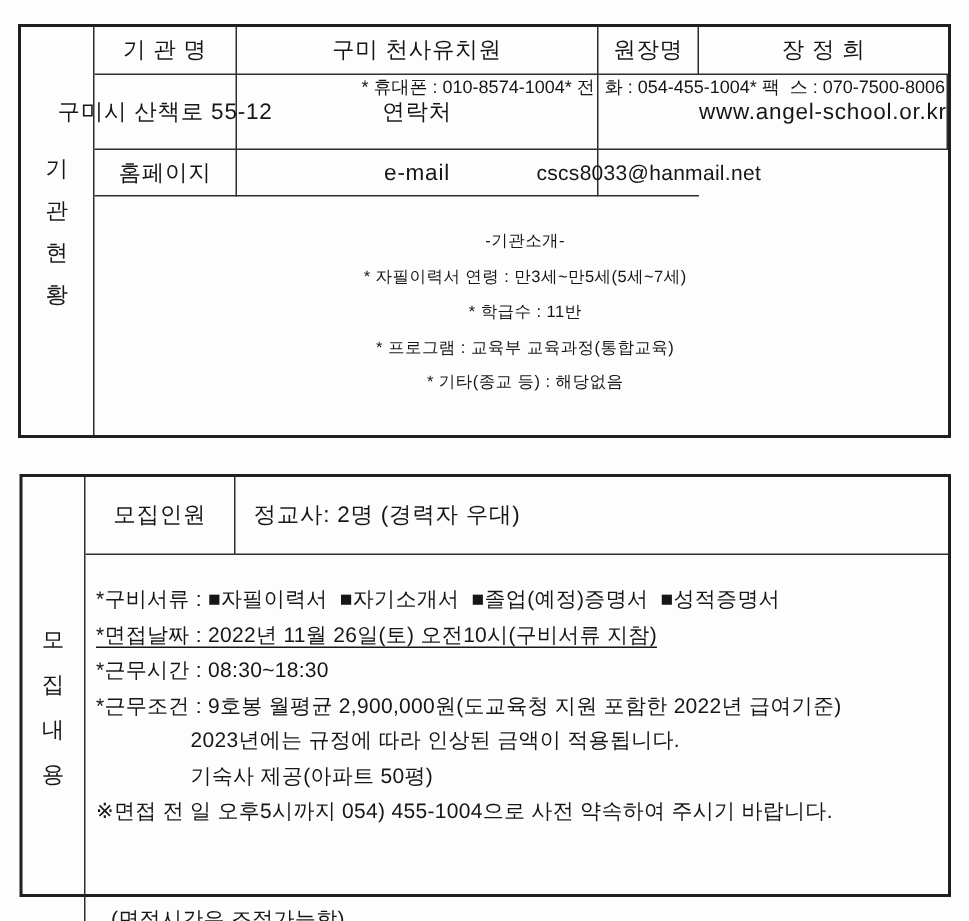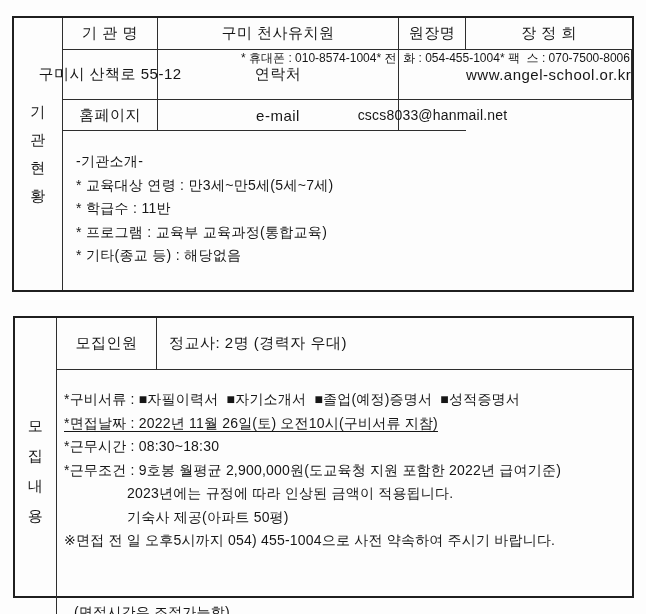--- a/index.html
+++ b/index.html
@@ -43,21 +43,21 @@
   .contact {
     flex-direction:row; align-items:flex-start; justify-content:center;
     font-size:12px; line-height:16px; letter-spacing:0;
     padding-left:6px;
   }
   .left-pad { justify-content:flex-start; padding-left:12px; }
 
   .intro {
     grid-column:2/6; display:block;
     padding:19px 8px 0 13px;
-    font-size:14px; line-height:23.5px; letter-spacing:.3px;
+    font-size:11px; line-height:23.5px; letter-spacing:.3px;text-align:center;
   }
   .intro div { white-space:pre; }
 
   .details {
     grid-column:2/4; display:block;
     padding:18px 6px 0 7px;
     font-size:14px; line-height:23.5px; letter-spacing:.2px;
   }
   .dline { white-space:pre; }
   .ind1 { padding-left:10px;margin-top:48px; }
@@ -92,21 +92,21 @@
     <div>* 팩  스 : 070-7500-8006</div>
   </div>
 
   <div class="cell br bb val">www.angel-school.or.kr</div>
   <div class="cell br bb">홈페이지</div>
   <div class="cell br bb">e-mail</div>
   <div class="cell bb sm">cscs8033@hanmail.net</div>
 
   <div class="intro">
     <div>-기관소개-</div>
-    <div>* 교육대상 연령 : 만3세~만5세(5세~7세)</div>
+    <div>* 자필이력서 연령 : 만3세~만5세(5세~7세)</div>
     <div>* 학급수 : 11반</div>
     <div>* 프로그램 : 교육부 교육과정(통합교육)</div>
     <div>* 기타(종교 등) : 해당없음</div>
   </div>
 </div>
 
 <div class="tbl" id="recruit-table">
 
   <div class="cell stub br">
     <span>모</span>

